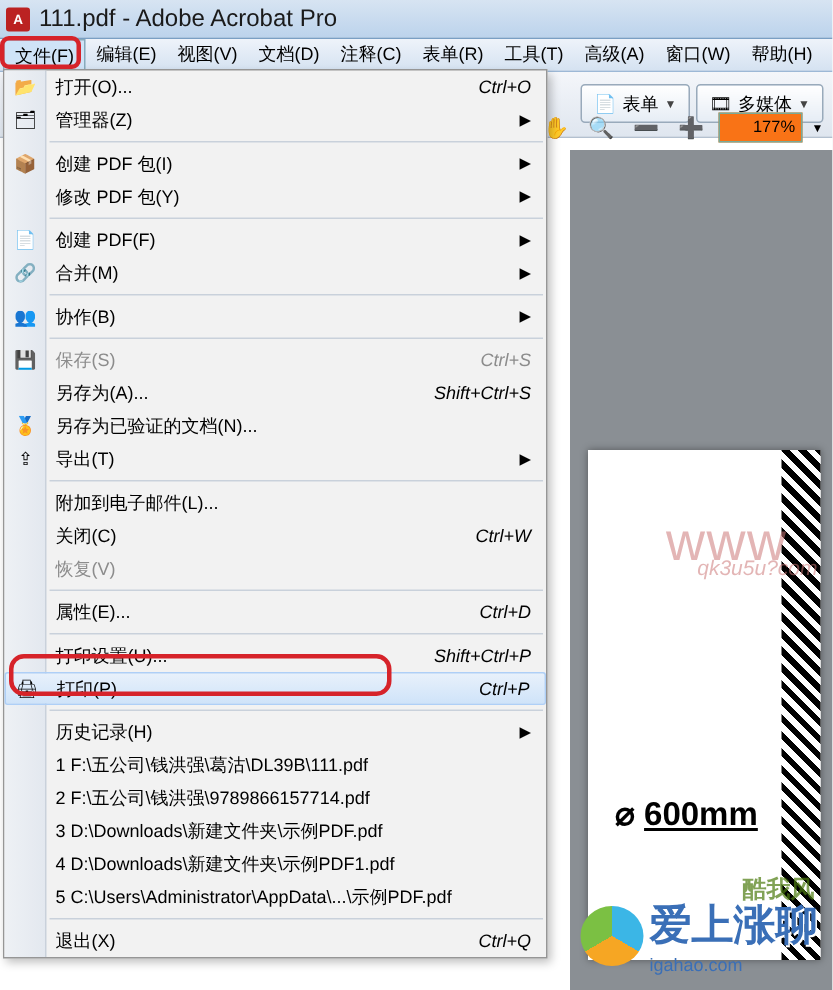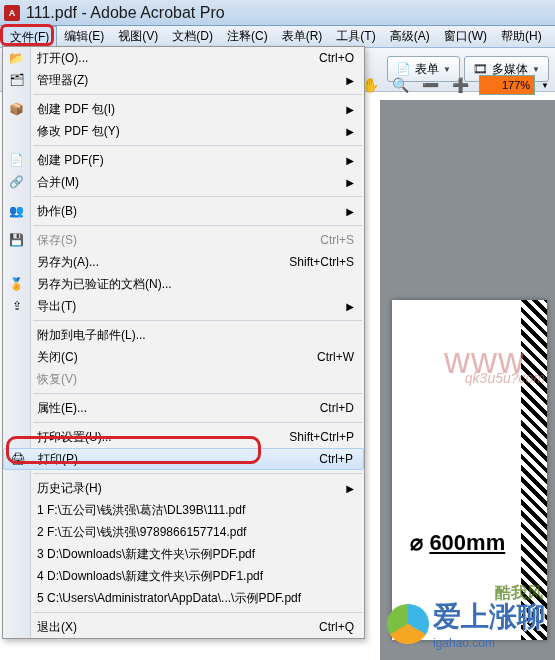--- a/index.html
+++ b/index.html
@@ -20,21 +20,21 @@
 
 .sec-toolbar { position:absolute; right:6px; top:70px; height:30px; display:flex; align-items:center; gap:6px; }
 .sicon { width:24px; height:24px; display:flex;align-items:center;justify-content:center; font-size:14px; color:#446; }
 .zoom-box { width:56px; height:20px; border:1px solid #7a9; background:#f97316; display:flex;align-items:center;justify-content:flex-end; padding:0 4px; font-size:11px; }
 
 .dropdown { position: absolute; left: 2px; top: 46px; width: 363px; background: #f2f2f2; border: 1px solid #969696; box-shadow: 2px 3px 6px rgba(0,0,0,0.25); z-index: 50; }
 .dropdown .icon-col { position:absolute; left:0; top:0; bottom:0; width:28px; background: linear-gradient(to right,#eef1f5,#e3e8ef); border-right:1px solid #c9d1db; }
 .dd-item { position:relative; height: 22px; display:flex; align-items:center; padding-left: 34px; padding-right: 10px; font-size: 12px; color:#000; cursor:default; }
 .dd-item.hl { background: linear-gradient(to bottom,#e8f1fb,#cfe3f9); border:1px solid #aecff7; border-radius:2px; }
 .dd-item.disabled { color:#8c8c8c; }
-.dd-item .shortcut { margin-left:auto; color:#000; }
+.dd-item .shortcut { margin-left:auto; color:#000;font-style:italic; }
 .dd-item.disabled .shortcut { color:#8c8c8c; }
 .dd-item .mi { position:absolute; left:5px; width:18px; text-align:center; font-size:12px; }
 .dd-item .sub { margin-left:auto; font-size:10px; }
 .dd-sep { height:1px; background:#c9d1db; margin: 3px 2px 3px 30px; }
 .annot { position:absolute; border:3px solid #d6232a; border-radius:6px; pointer-events:none; z-index:60; }
 .annot.a1 { left:0px; top:24px; width:54px; height:22px; }
 .annot.a2 { left:6px; top:436px; width:255px; height:28px; border-radius:10px; }
 
 .doc-area { position:absolute; right:0; top:100px; bottom:0; width:175px; background:#8a8f94; }
 .doc-page { position:absolute; right:8px; top:200px; width:155px; height:340px; background:#fff; box-shadow:0 0 5px rgba(0,0,0,.4); }

